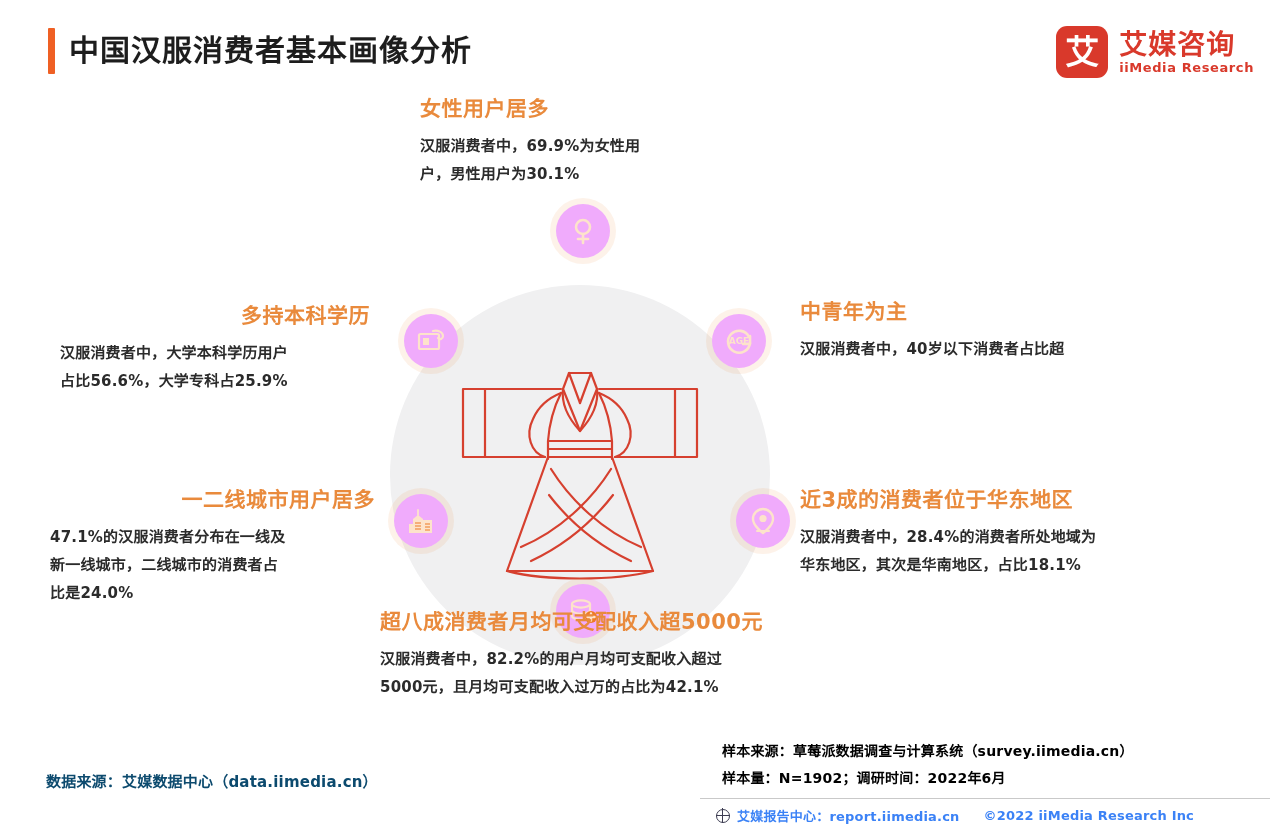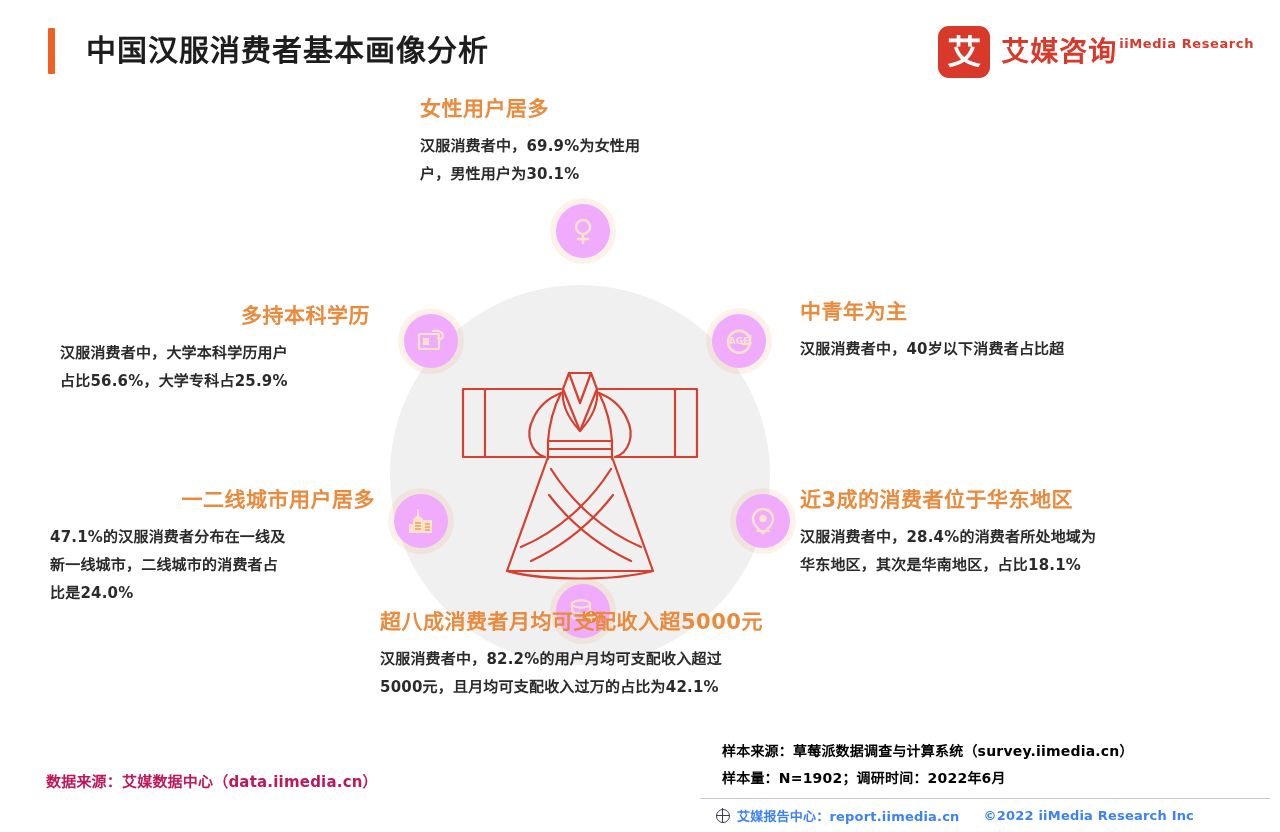--- a/index.html
+++ b/index.html
@@ -26,21 +26,21 @@
     top: 0; left: 0;
     width: 1280px;
     height: 96px;
   }
   .title-wrap {
     position: absolute;
     left: 48px;
     top: 28px;
     display: flex;
     align-items: center;
-    gap: 31px;
+    gap: 14px;
   }
   .title-bar {
     width: 7px;
     height: 46px;
     background: #ef6024;
     border-radius: 1px;
   }
   .page-title {
     font-size: 30px;
     font-weight: 700;
@@ -67,21 +67,21 @@
     align-items: center;
     justify-content: center;
   }
   .logo-mark span {
     color: #ffffff;
     font-size: 34px;
     font-weight: 700;
     line-height: 1;
     font-family: "DejaVu Sans", "Liberation Sans", sans-serif;
   }
-  .logo-text { display: flex; flex-direction: row; gap: 2px; }
+  .logo-text { display: flex; flex-direction: column; gap: 2px; }
   .logo-cn {
     font-size: 28px;
     font-weight: 700;
     color: #d9392b;
     line-height: 1.05;
     letter-spacing: 1px;
   }
   .logo-en {
     font-size: 13px;
     font-weight: 700;
@@ -177,21 +177,21 @@
     line-height: 1.95;
     font-weight: 600;
     letter-spacing: 0.2px;
   }
 
   .source-note {
     position: absolute;
     left: 46px;
     top: 770px;
     font-size: 15px;
-    color: #be185d;
+    color: #0c4a6e;
     font-weight: 600;
     letter-spacing: 0.2px;
   }
 
   .footer-rule {
     position: absolute;
     left: 700px;
     top: 798px;
     width: 570px;
     height: 1px;

